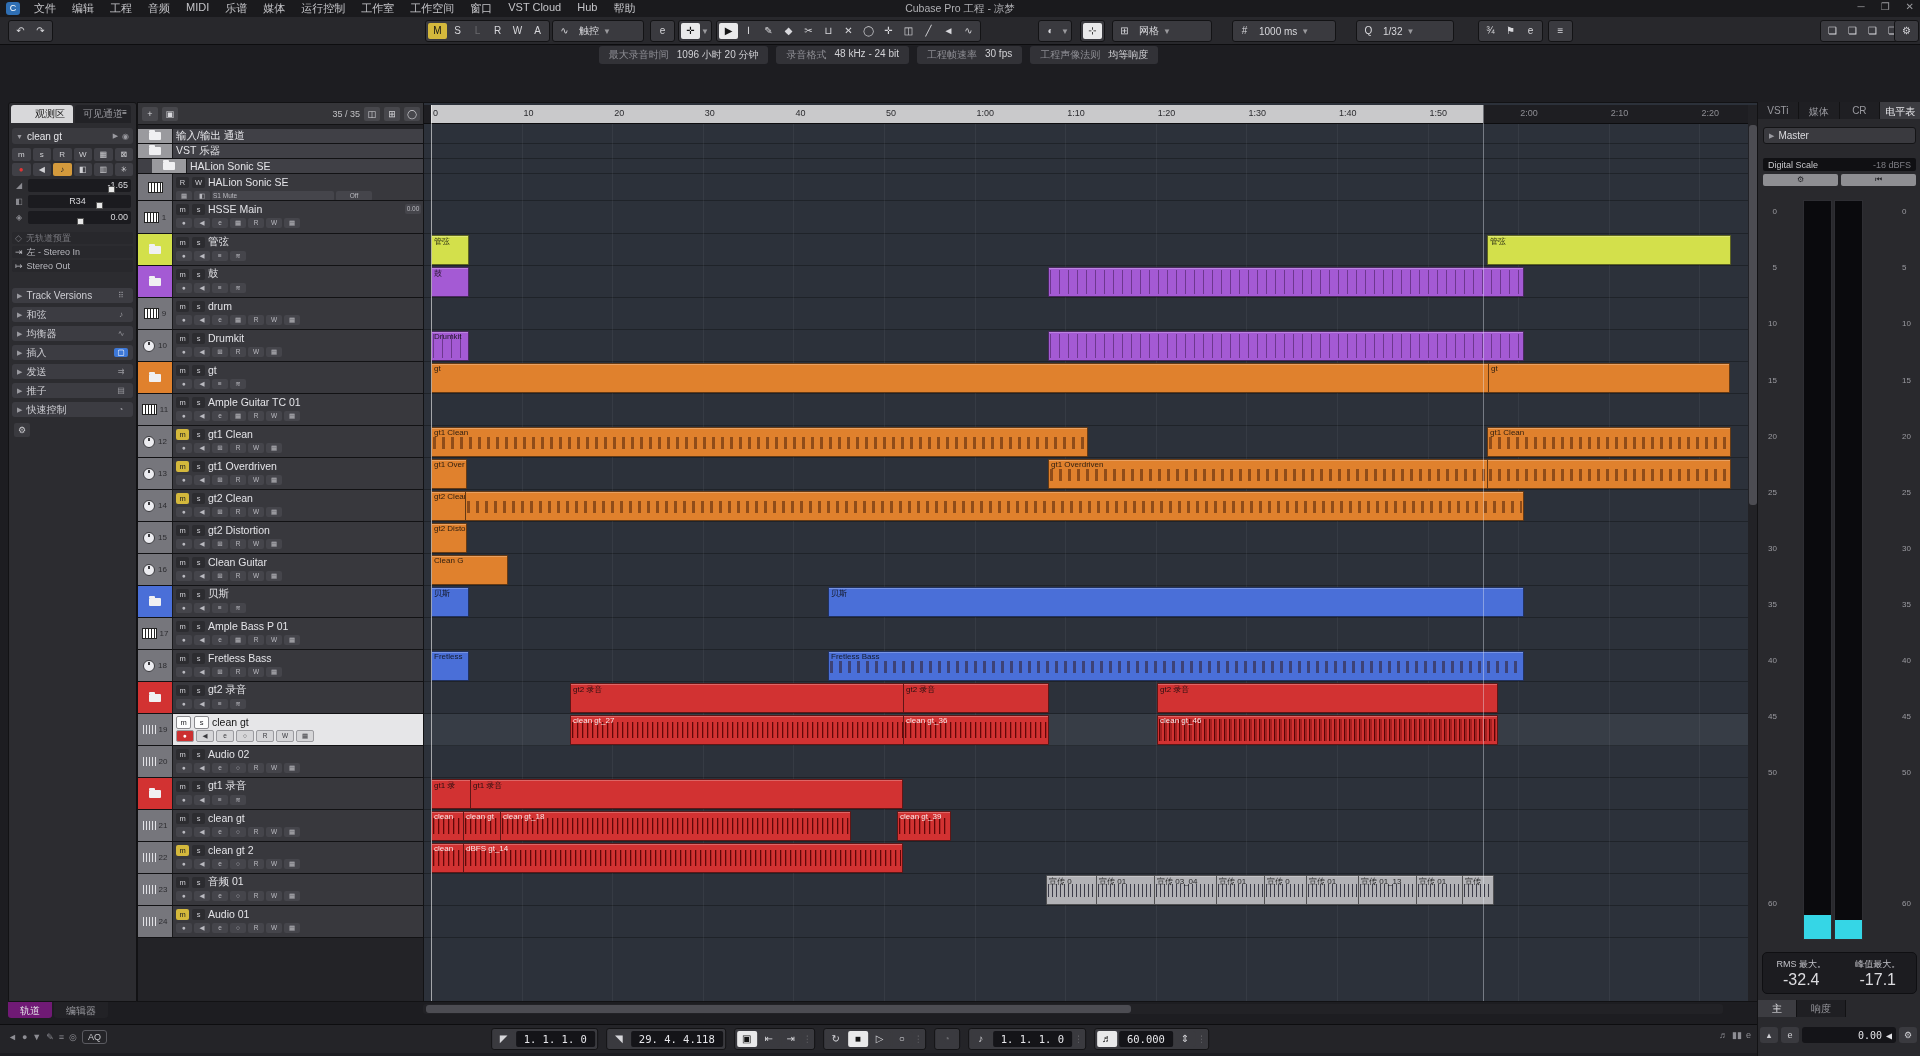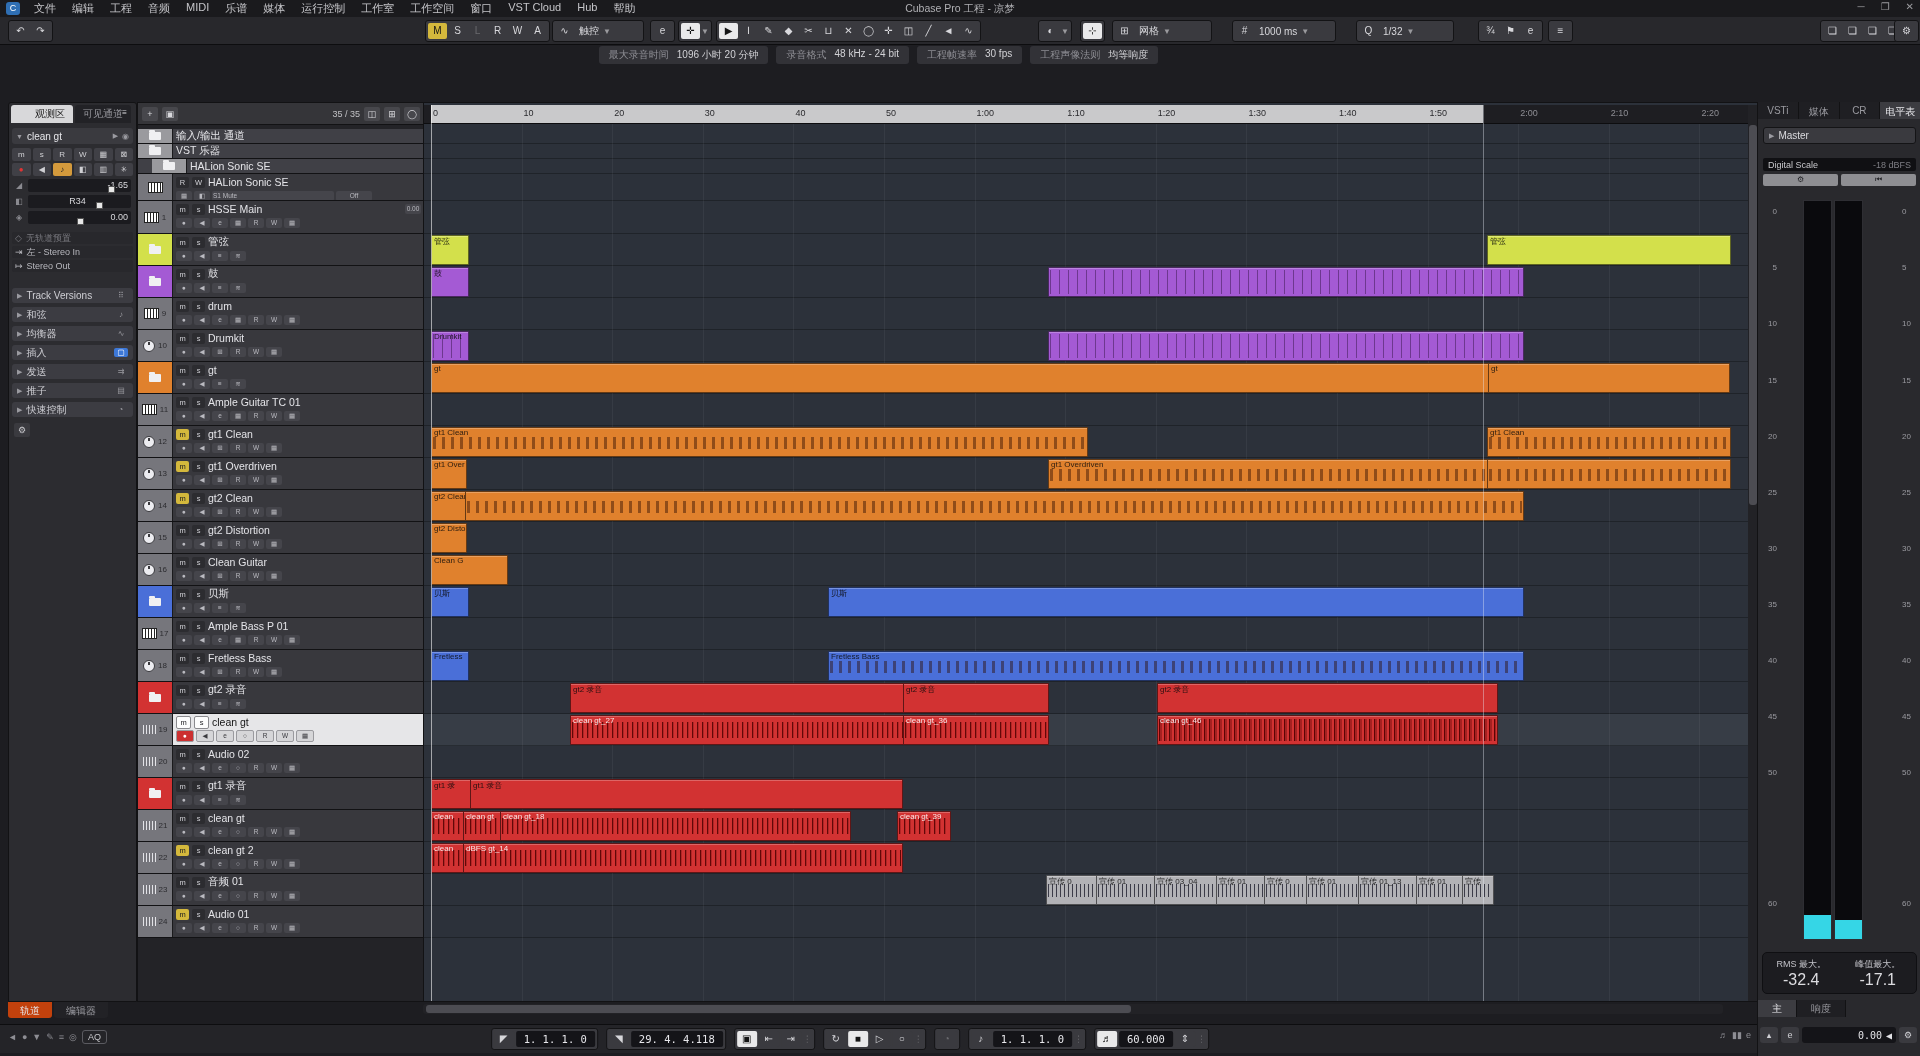--- a/index.html
+++ b/index.html
@@ -114,21 +114,21 @@
   #rms-box .val{font-size:16px;color:#dcdce0;}
   #rz-bottom-tabs{position:absolute;left:0;right:0;top:898px;height:17px;display:flex;}
   .rzb-tab{padding:2px 14px;font-size:10px;color:#9a9aa0;background:#1f1f23;border-right:1px solid #121214;}
   .rzb-tab.on{background:#3c3c41;color:#e8e8ec;}
   #rz-ctl{position:absolute;left:0;right:2px;top:920px;height:26px;display:flex;align-items:center;gap:3px;padding:0 2px;}
   .rzc-btn{width:18px;height:16px;background:#3a3a3f;border-radius:3px;color:#d0d0d4;font-size:9px;text-align:center;line-height:16px;}
   #out-box{flex:1;height:16px;background:#141418;border-radius:3px;display:flex;align-items:center;justify-content:flex-end;gap:4px;padding:0 4px;color:#e2e2e6;font-size:10px;font-family:"DejaVu Sans Mono",monospace;}
   
   #bottom-tabs{position:absolute;left:8px;top:1002px;width:127px;height:16px;display:flex;}
   .bt-tab{padding:2px 12px;font-size:10px;color:#9a9aa0;background:#222226;border-radius:0 0 3px 3px;margin-right:2px;}
-  .bt-tab.on{background:#c2410c;color:#e4e4e8;}
+  .bt-tab.on{background:#701a75;color:#e4e4e8;}
   #h-scroll{position:absolute;left:423px;top:1004px;width:1300px;height:10px;background:#222226;border-radius:3px;}
   #h-thumb{position:absolute;left:3px;top:1px;width:705px;height:8px;background:#4c4c52;border-radius:3px;}
   
   #transport{position:absolute;left:0;top:1024px;width:1757px;height:28px;background:#242428;border-top:1px solid #0d0d0f;}
   .tr-left{position:absolute;left:8px;top:5px;display:flex;gap:5px;align-items:center;}
   .tr-ico{color:#8e8e94;font-size:9px;}
   #aq-btn{border:1px solid #5a5a60;border-radius:3px;padding:1px 5px;font-size:9px;color:#c8c8cc;}
   #tr-center{position:absolute;left:50%;top:3px;transform:translateX(-54%);display:flex;gap:8px;align-items:center;}
   .tr-group{display:flex;align-items:center;background:#3a3a3f;border:1px solid #131315;border-radius:3px;height:20px;padding:0 2px;gap:2px;}
   .tr-btn{min-width:20px;height:16px;background:#3a3a3f;border-radius:2px;color:#d6d6da;font-size:10px;text-align:center;line-height:16px;}

